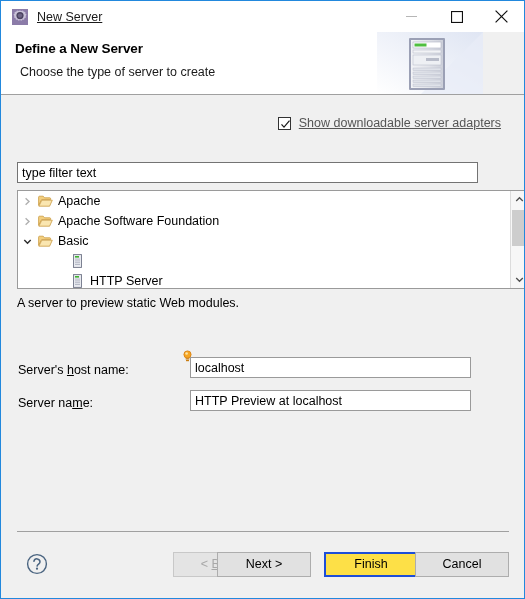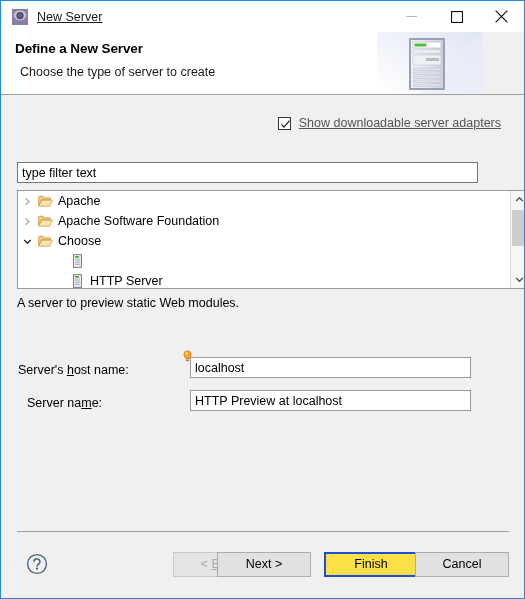--- a/index.html
+++ b/index.html
@@ -237,21 +237,21 @@
   
   #tree-desc {
     position: absolute;
     left: 16px; top: 201px;
     font-size: 12.5px;
     color: #000000;
   }
 
   
   #lbl-host  { left: 17px; top: 268px; }
-  #lbl-name  { left: 26px; top: 301px; }
+  #lbl-name  { left: 17px; top: 301px; }
 
   .field {
     position: absolute;
     height: 21px;
     width: 281px;
     box-sizing: border-box;
     border: 1px solid #9a9a9a;
     background: #ffffff;
     font-family: Liberation Sans, sans-serif;
     font-size: 12.5px;
@@ -441,21 +441,21 @@
             <svg width="9" height="9" viewBox="0 0 9 9">
                 <path d="M1.3 2.9 L4.5 6.2 L7.7 2.9" fill="none" stroke="#2b2b2b" stroke-width="1.4"></path>
               </svg>
           </span>
           <span class="tree-icon">
             <svg width="15" height="13" viewBox="0 0 15 13">
               <path d="M0.6 2.2 A1 1 0 0 1 1.6 1.2 H5.2 L6.6 2.8 H11.8 A0.8 0.8 0 0 1 12.6 3.6 V4.6 H3.6 L0.6 10.4 Z" fill="#f3cf7f" stroke="#c99b43" stroke-width="0.8"></path>
               <path d="M3.8 5.2 H14.3 L11.6 11.2 H0.9 Z" fill="#fae6b0" stroke="#c99b43" stroke-width="0.8"></path>
             </svg>
           </span>
-          <span class="tree-label">Choose</span>
+          <span class="tree-label">Basic</span>
         </div>
 
         <div class="tree-row sel">
           <span class="indent"></span>
           <span class="twisty"></span>
           <span class="indent" style="width:12px;"></span>
           <span class="tree-icon">
             <svg width="11" height="14" viewBox="0 0 11 14">
               <rect x="1.5" y="0.6" width="8" height="12.8" fill="#e9ebf0" stroke="#707587" stroke-width="0.9"></rect>
               <rect x="3" y="2" width="4" height="1.6" fill="#3fb22f"></rect>

